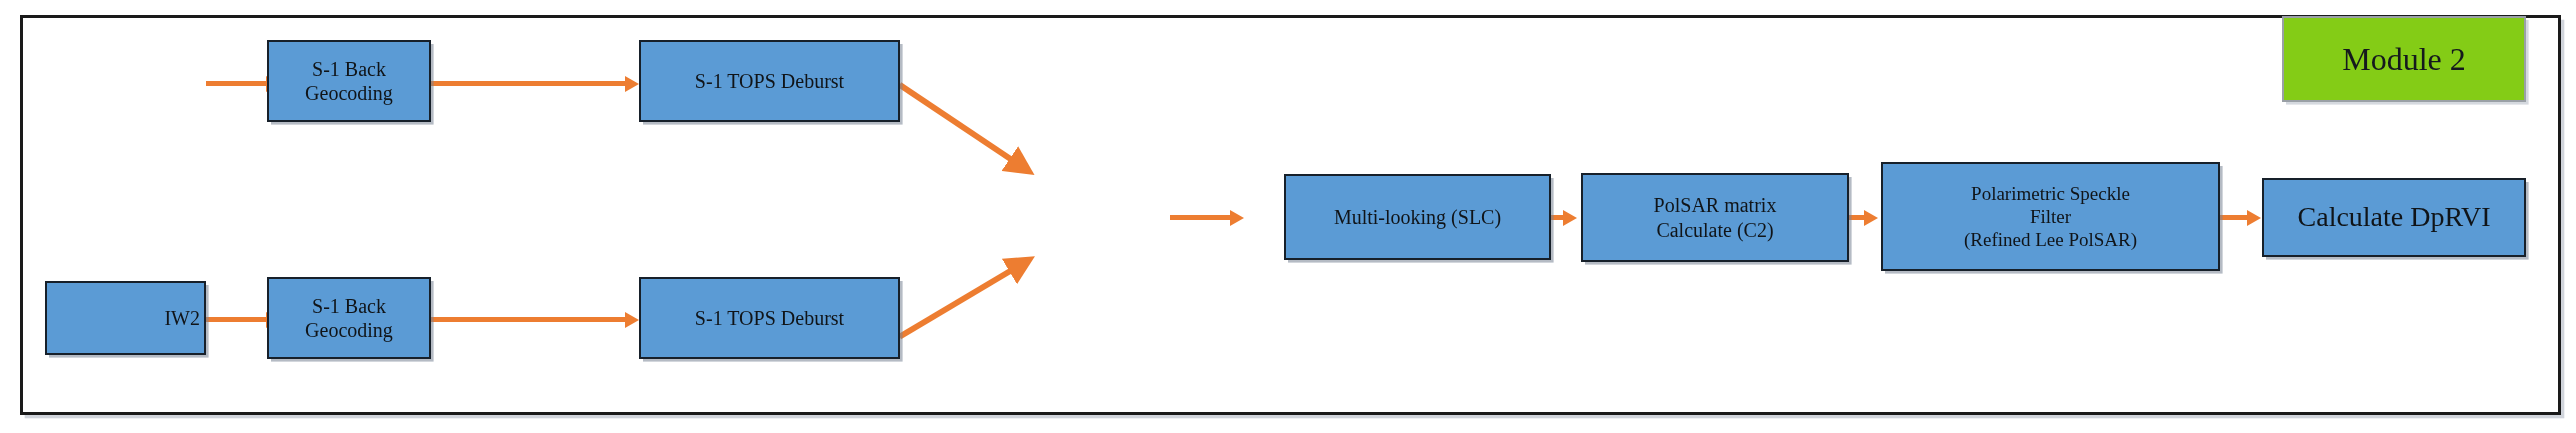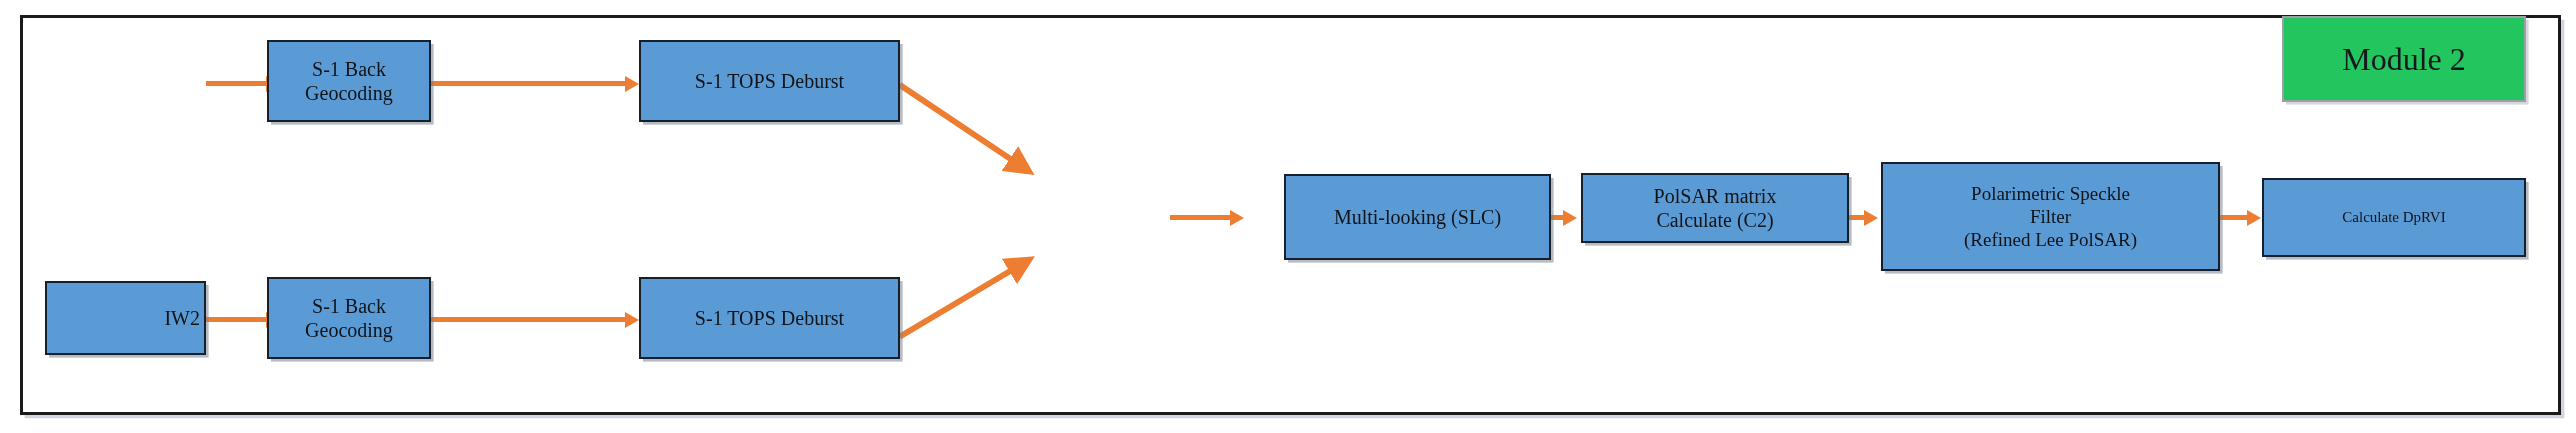--- a/index.html
+++ b/index.html
@@ -30,21 +30,21 @@
     font-family:"Liberation Serif",serif;
     line-height:1.22;
     box-shadow:3.3px 3.3px 0 -0.7px rgba(120,132,148,.55);
     z-index:3;
   }
   .node .label{display:block;width:100%;padding:0 4px;box-sizing:border-box;}
 
   
   .module-badge{
     position:absolute;
-    background:#22c55e;
+    background:#84cc16;
     border:2px solid #9AA0A6;
     box-sizing:border-box;
     display:flex;align-items:center;justify-content:center;
     color:#15191d;
     font-family:"Liberation Serif",serif;
     box-shadow:3.3px 3.3px 0 -0.7px rgba(150,160,175,.40);
     z-index:3;
   }
 
   
@@ -114,36 +114,36 @@
 
   <div class="node" style="left:639px; top:277px; width:261px; height:82px; font-size:20px;">
     <span class="label">S-1 TOPS Deburst</span>
   </div>
 
 
   <div class="node" style="left:1284px; top:174px; width:267px; height:86px; font-size:20px;">
     <span class="label">Multi-looking (SLC)</span>
   </div>
 
-  <div class="node" style="left:1581px; top:173px; width:268px; height:70px; font-size:20px;">
+  <div class="node" style="left:1581px; top:173px; width:268px; height:89px; font-size:20px;">
     <span class="label">
       <span>PolSAR matrix</span><br>
       <span>Calculate (C2)</span>
     </span>
   </div>
 
   <div class="node" style="left:1881px; top:162px; width:339px; height:109px; font-size:19px;">
     <span class="label">
       <span>Polarimetric Speckle</span><br>
       <span>Filter</span><br>
       <span>(Refined Lee PolSAR)</span>
     </span>
   </div>
 
-  <div class="node" style="left:2262px; top:178px; width:264px; height:79px; font-size:15px;text-align:center;">
+  <div class="node" style="left:2262px; top:178px; width:264px; height:79px; font-size:28px;text-align:center;">
     <span class="label">Calculate DpRVI</span>
   </div>
 
   <div class="module-badge" style="left:2282px; top:16px; width:244px; height:86px; font-size:32px;">
     <span>Module 2</span>
   </div>
 
 </div>
 
 

